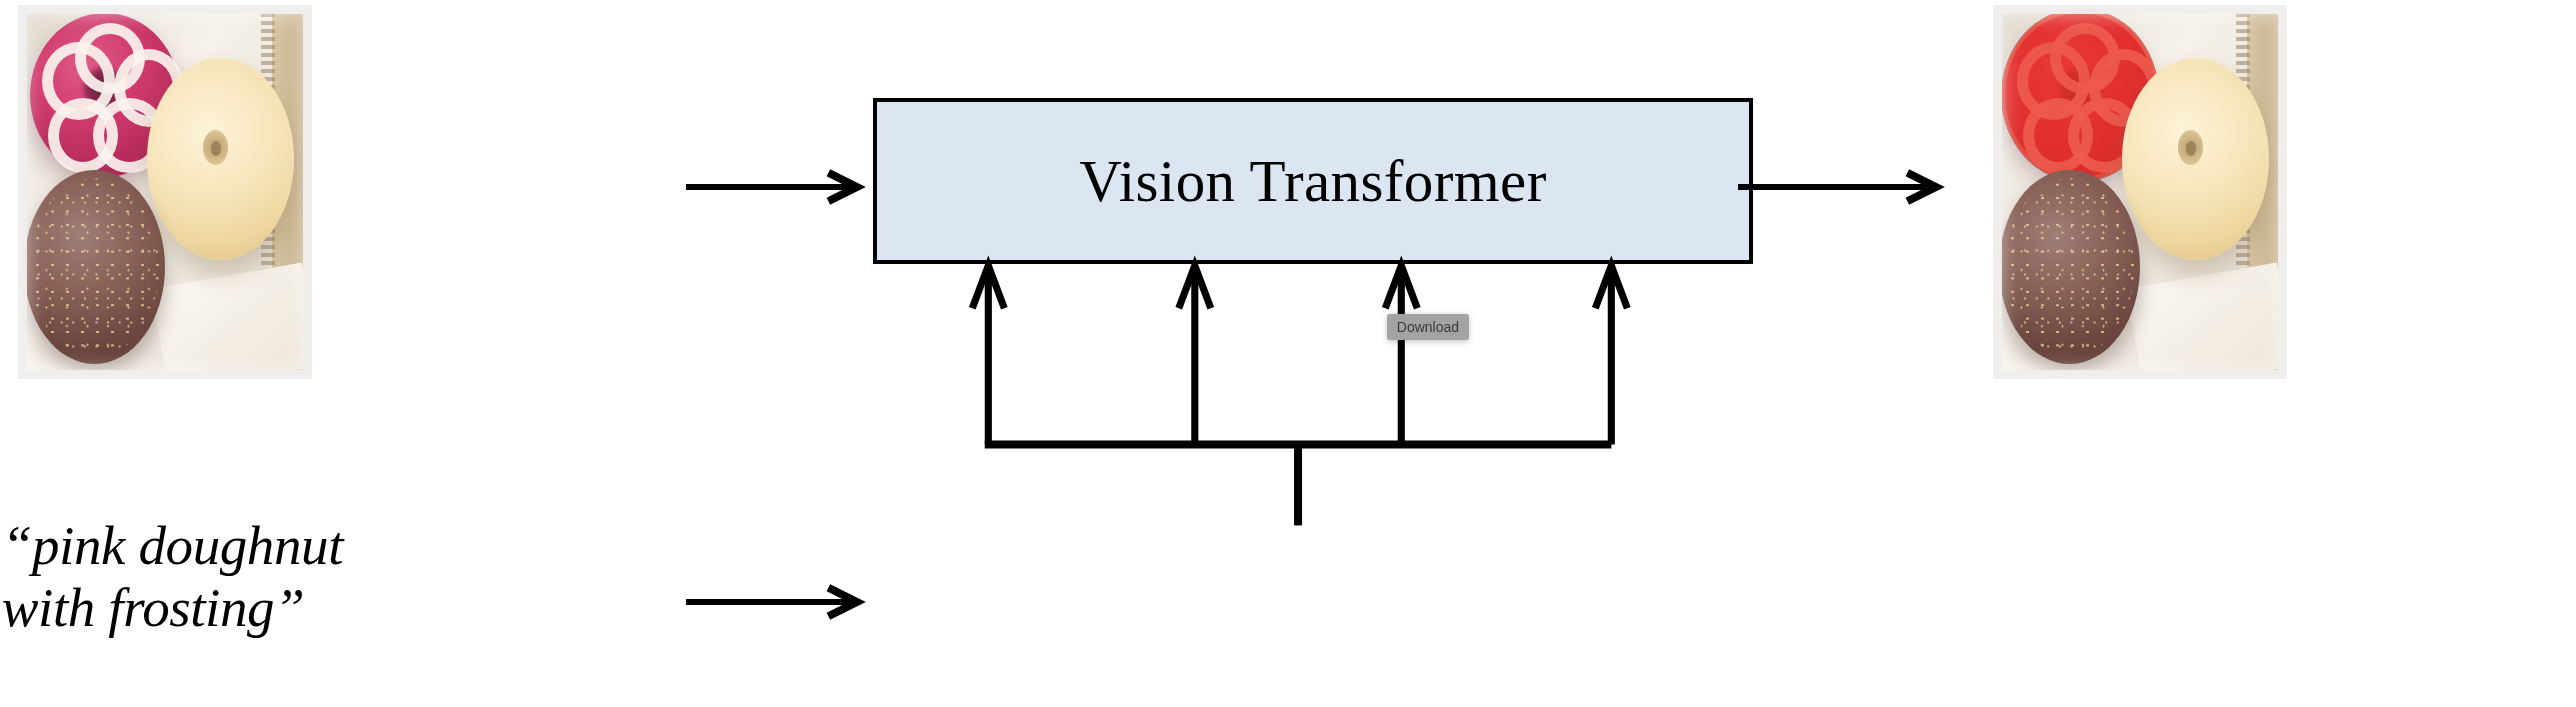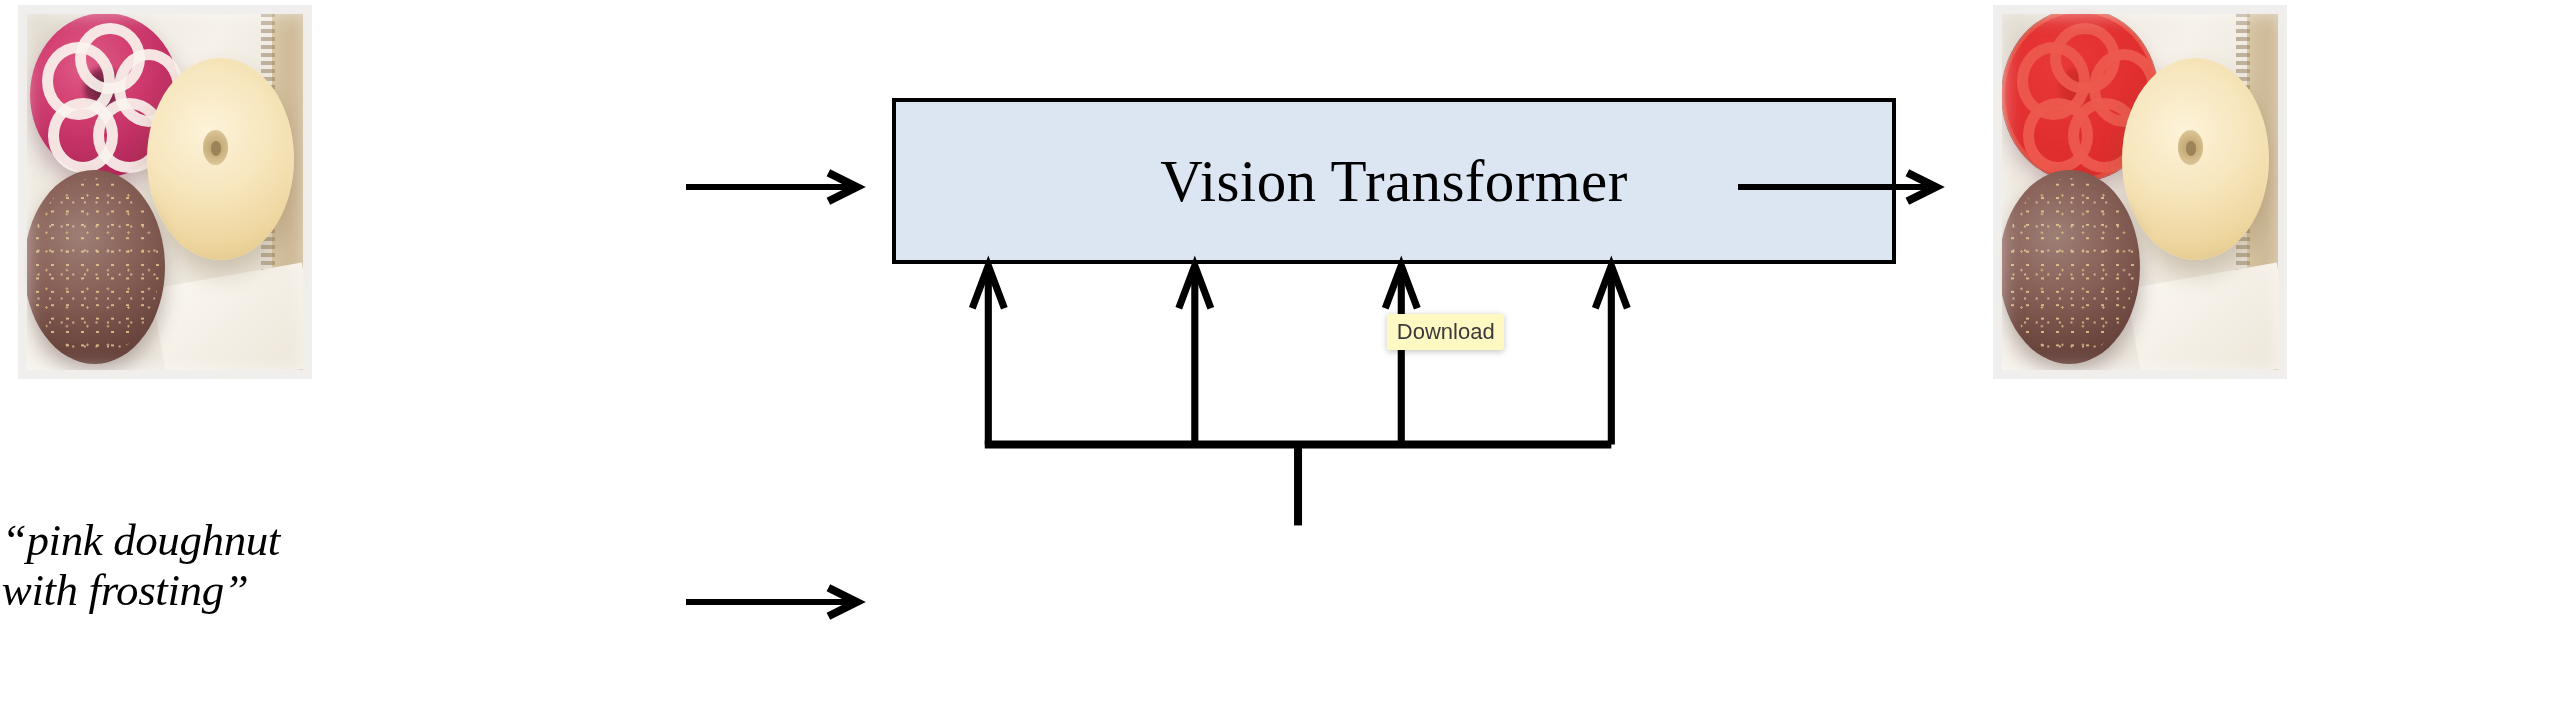--- a/index.html
+++ b/index.html
@@ -160,24 +160,24 @@
     line-height: 1;
     letter-spacing: 0.4px;
     white-space: nowrap;
   }
 
   .arrow-svg { position: absolute; overflow: visible; }
 
   
   .tooltip {
     position: absolute;
-    background: #fef9c3;
+    background: #a3a3a3;
     color: #3a3a3a;
     font-family: "Liberation Sans", "DejaVu Sans", sans-serif;
-    font-size: 22px;
+    font-size: 14px;
     padding: 4.5px 9.8px 5.3px 9.8px;
     border-radius: 2.7px;
     box-shadow: 0 1.8px 6.2px rgba(0,0,0,0.22);
     white-space: nowrap;
     z-index: 20;
     text-align: center;
   }
 </style>
 </head>
 <body>
@@ -204,34 +204,34 @@
       <div class="hole-inner"></div>
     </div>
 
     <div class="donut d-choc" style="left:2%; top:44%; width:48%; height:52%;">
       <div class="sprinkles"></div>
     </div>
 
     <div class="frame"></div>
   </div>
 
-  <div class="caption" style="left:1.8px; top:515px; width:374px; font-size:45px;">“pink doughnut
+  <div class="caption" style="left:1.8px; top:515px; width:374px; font-size:55px;">“pink doughnut
 with frosting”</div>
 
   <svg class="arrow-svg" style="left:686px; top:584px;" width="178" height="36" viewBox="0 0 200 40">
     <line x1="0" y1="20" x2="182" y2="20" stroke="#000" stroke-width="7"></line>
     <polyline points="160,4 192,20 160,36" fill="none" stroke="#000" stroke-width="9" stroke-linecap="butt" stroke-linejoin="miter"></polyline>
   </svg>
 
   <svg class="arrow-svg" style="left:686px; top:169px;" width="178" height="36" viewBox="0 0 200 40">
     <line x1="0" y1="20" x2="182" y2="20" stroke="#000" stroke-width="7"></line>
     <polyline points="160,4 192,20 160,36" fill="none" stroke="#000" stroke-width="9" stroke-linecap="butt" stroke-linejoin="miter"></polyline>
   </svg>
 
-  <div class="node" style="left:892px; top:98px; width:1004px; height:166px; background:#dce6f2;">
+  <div class="node" style="left:873px; top:98px; width:880px; height:166px; background:#dce6f2;">
     <span class="node-label">Vision Transformer</span>
   </div>
 
   <svg class="arrow-svg" style="left:1738px; top:169px;" width="205" height="36" viewBox="0 0 230 40">
     <line x1="0" y1="20" x2="212" y2="20" stroke="#000" stroke-width="7"></line>
     <polyline points="190,4 222,20 190,36" fill="none" stroke="#000" stroke-width="9" stroke-linecap="butt" stroke-linejoin="miter"></polyline>
   </svg>
 
   <svg class="arrow-svg" style="left:963px; top:262px;" width="695" height="267" viewBox="0 0 780 300">
 

